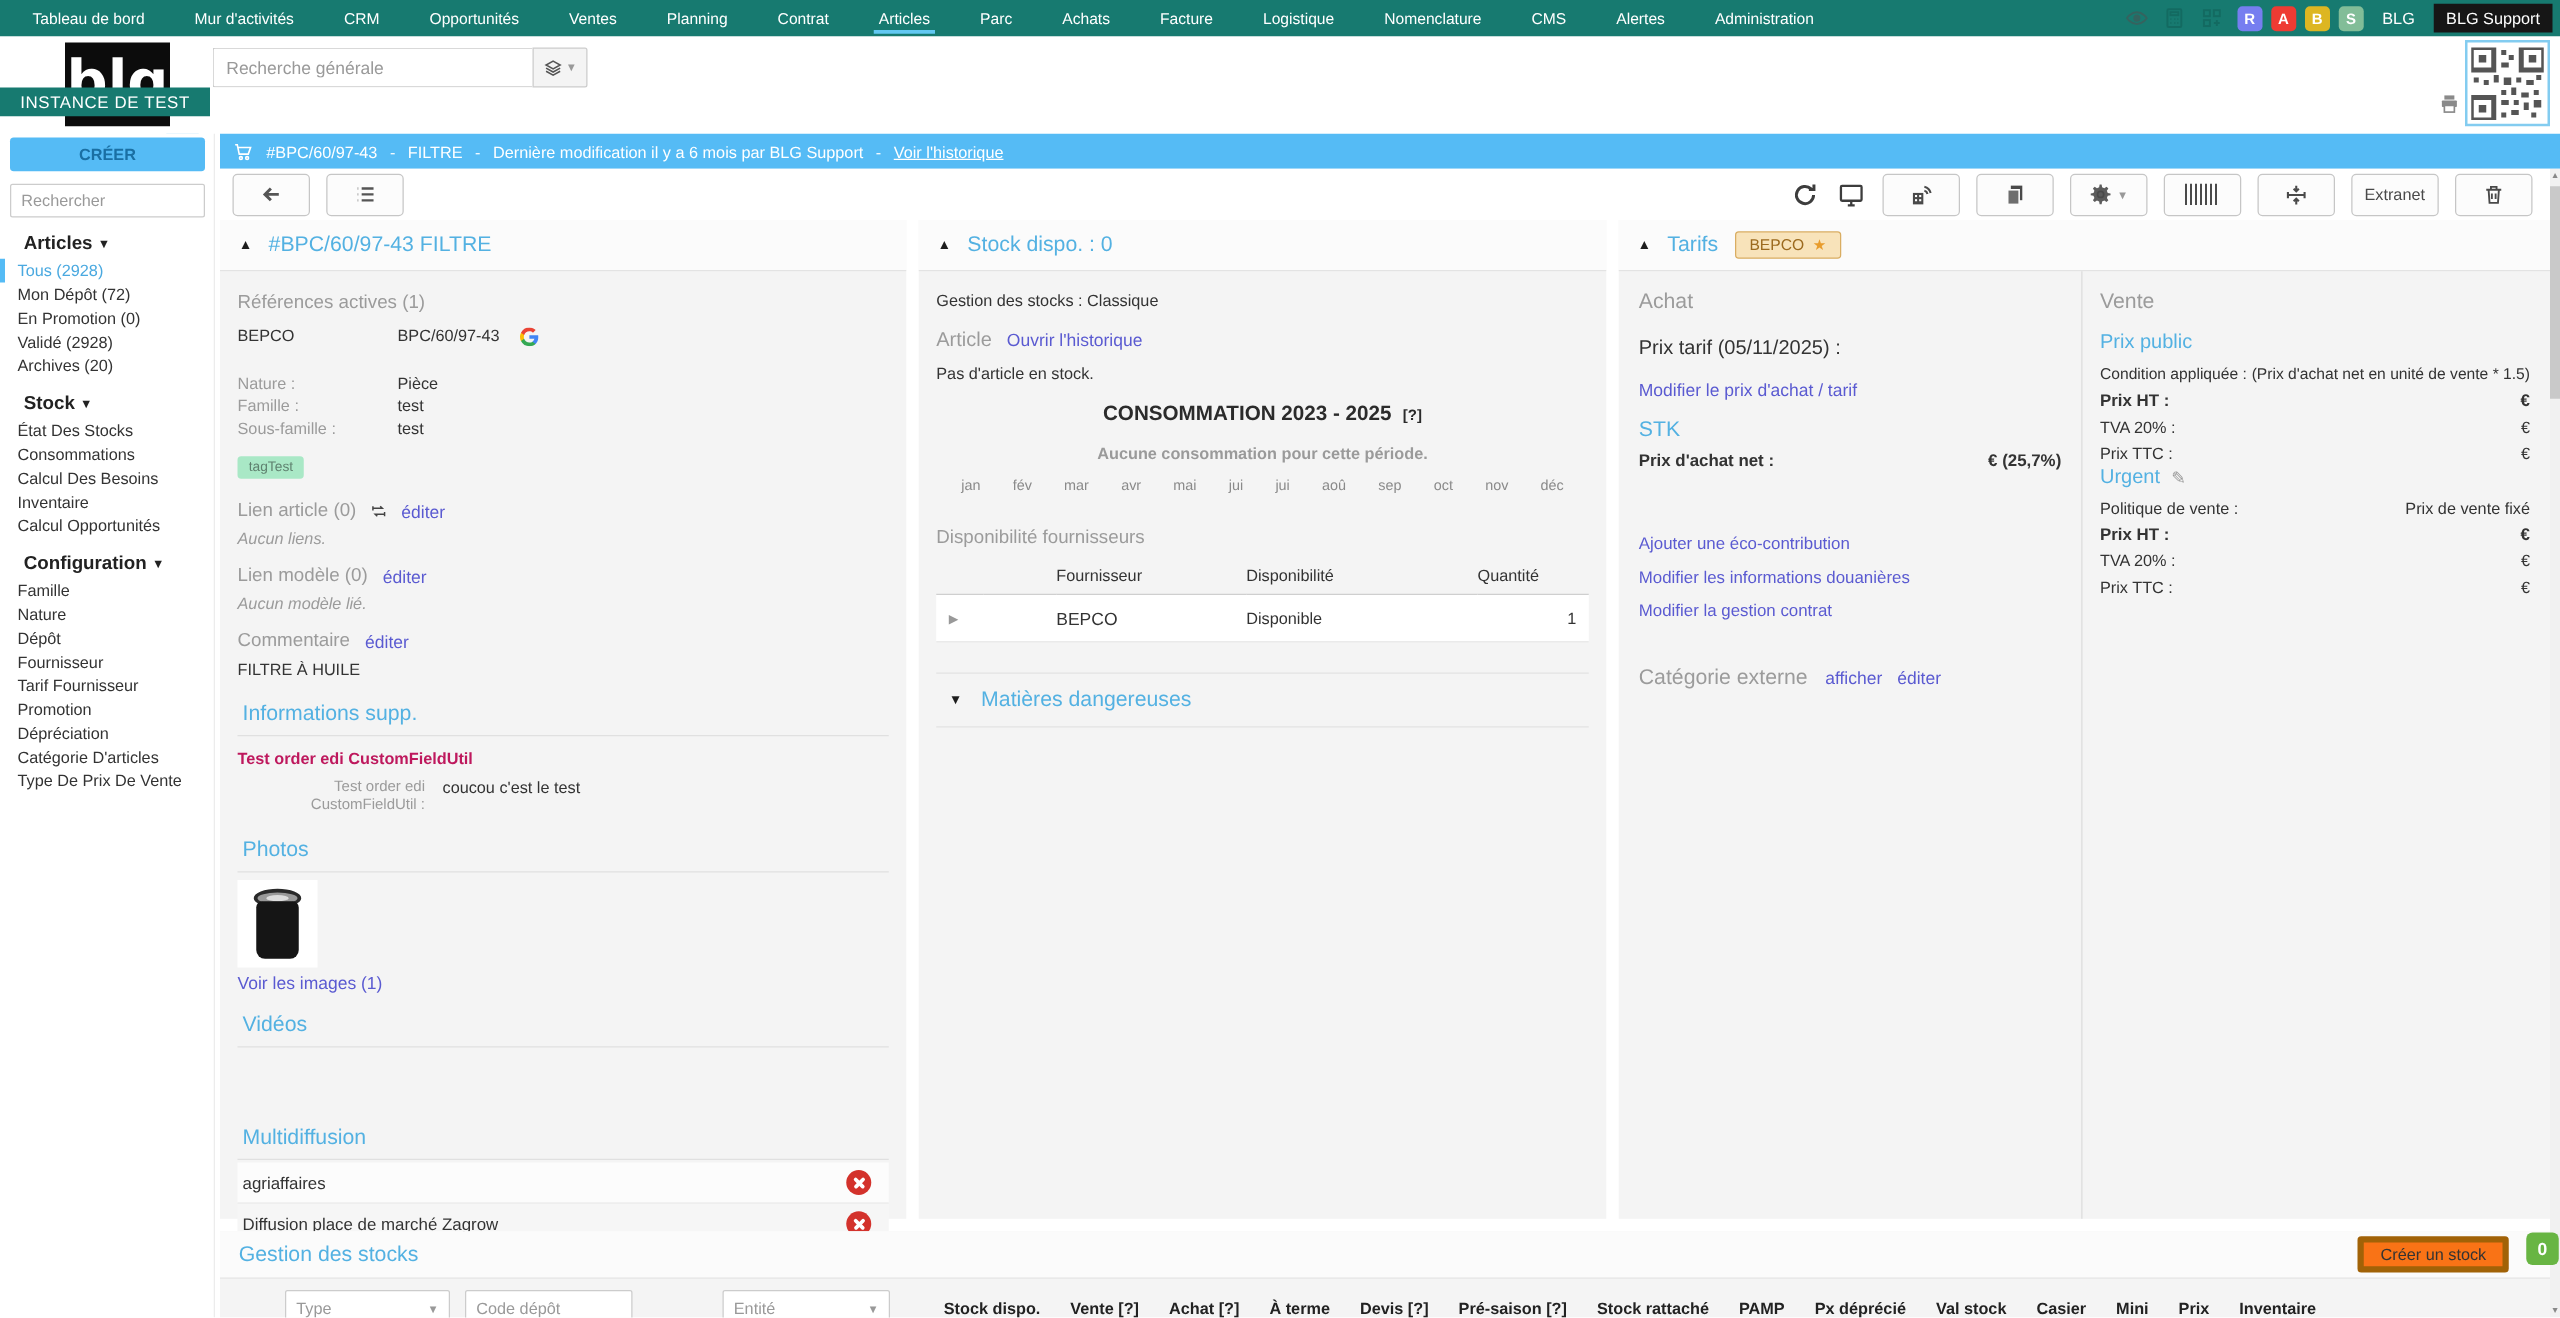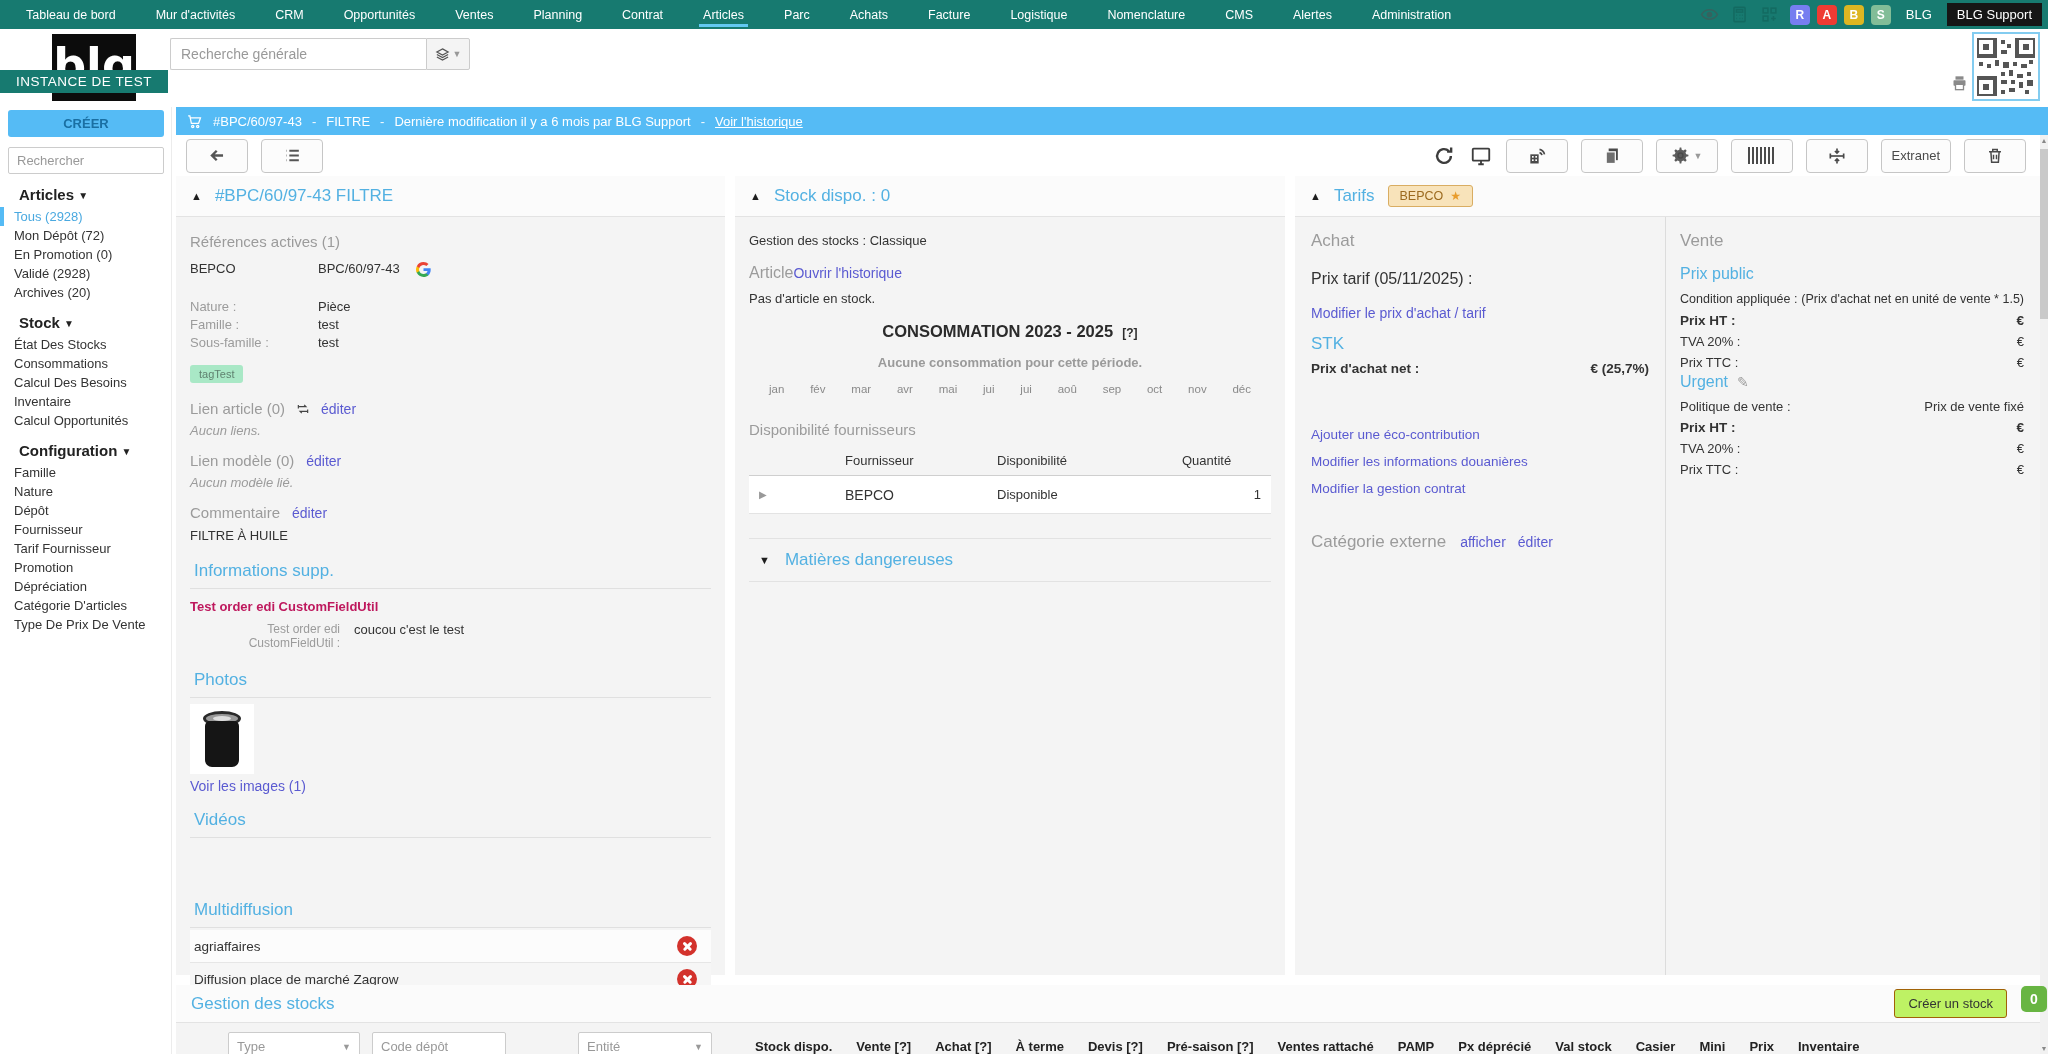--- a/index.html
+++ b/index.html
@@ -113,21 +113,21 @@
   .col-achat { width:370px; padding:14px 16px; }
   .col-vente { flex:1; border-left:1px solid #dcdcdc; padding:14px 16px 14px 14px; }
   .jrow { display:flex; justify-content:space-between; align-items:baseline; line-height:21px; font-size:13px; }
   .jrow.bold { font-weight:bold; font-size:13.5px; }
   .link-stack div { line-height:27px; font-size:13.5px; }
   .bepco-badge { background:#f8e3ba; border:1px solid #d9ad62; color:#9c6a1f; font-size:12.5px; padding:3px 11px; border-radius:3px; display:flex; align-items:center; gap:7px; cursor:pointer; }
   .star { color:#e89c2c; font-size:12px; }
 
   
   .g-header { height:38px; display:flex; align-items:center; padding:0 15px; background:#fbfbfb; border-bottom:1px solid #e3e3e3; }
-  .g-create { margin-left:auto; margin-right:18px; height:29px; border:1px solid #a16207; background:#bef264; border-radius:3px; font-size:13px; color:#333; padding:0 13px; cursor:pointer; font-family:"Liberation Sans",sans-serif; }
+  .g-create { margin-left:auto; margin-right:18px; height:29px; border:5px solid #a16207; background:#f97316; border-radius:3px; font-size:13px; color:#333; padding:0 13px; cursor:pointer; font-family:"Liberation Sans",sans-serif; }
   .g-body { display:flex; align-items:center; padding:9px 0 0 52px; }
   .fake-select { width:132px; height:29px; border:1px solid #ccc; border-radius:2px; background:#fff; color:#999; font-size:13px; display:flex; align-items:center; justify-content:space-between; padding:0 8px; cursor:pointer; }
   .g-input { width:134px; height:29px; border:1px solid #ccc; border-radius:2px; padding:0 8px; font-size:13px; color:#555; outline:none; margin-left:12px; font-family:"Liberation Sans",sans-serif; }
   .g-input::placeholder { color:#999; }
   .g-cols { display:flex; gap:24px; margin-left:43px; font-weight:bold; font-size:13px; white-space:nowrap; color:#222; }
   .green-badge { position:absolute; right:1px; top:986px; width:26px; height:26px; background:#68b543; border-radius:5px; color:#fff; font-weight:bold; font-size:14px; display:flex; align-items:center; justify-content:center; z-index:50; cursor:pointer; }
 
   
   .scrollbar { position:absolute; right:0; top:135px; bottom:0; width:8px; background:#f1f1f1; z-index:45; }
   .sb-thumb { position:absolute; top:14px; width:8px; height:170px; background:#c9c9c9; }
@@ -507,21 +507,21 @@
     </div>
   </div>
 
   <div class="panel panel-stock">
     <div class="panel-header">
       <span class="tri">▲</span>
       <span class="panel-title">Stock dispo. : 0</span>
     </div>
     <div class="panel-body">
       <div style="margin-top:4px;">Gestion des stocks : Classique</div>
-      <div style="margin-top:16px;display:flex;align-items:baseline;gap:0;">
+      <div style="margin-top:16px;display:flex;align-items:baseline;gap:12px;">
         <span class="gray-h-lg" style="font-size:16px;">Article</span>
         <span class="lnk" style="font-size:14px;">Ouvrir l'historique</span>
       </div>
       <div style="margin-top:9px;">Pas d'article en stock.</div>
 
       <div class="chart-title">
         <span>CONSOMMATION 2023 - 2025</span>&nbsp;
         <span class="chart-help">[?]</span>
       </div>
       <div class="chart-empty">Aucune consommation pour cette période.</div>
@@ -672,21 +672,21 @@
           <span class="caret">▼</span>
       </div>
       <div class="g-cols">
 
       <span>Stock dispo.</span>
           <span>Vente [?]</span>
           <span>Achat [?]</span>
           <span>À terme</span>
           <span>Devis [?]</span>
           <span>Pré-saison [?]</span>
-          <span>Ventes rattaché</span>
+          <span>Stock rattaché</span>
           <span>PAMP</span>
           <span>Px déprécié</span>
           <span>Val stock</span>
           <span>Casier</span>
           <span>Mini</span>
           <span>Prix</span>
           <span>Inventaire</span>
         </div>
     </div>
   </div>

